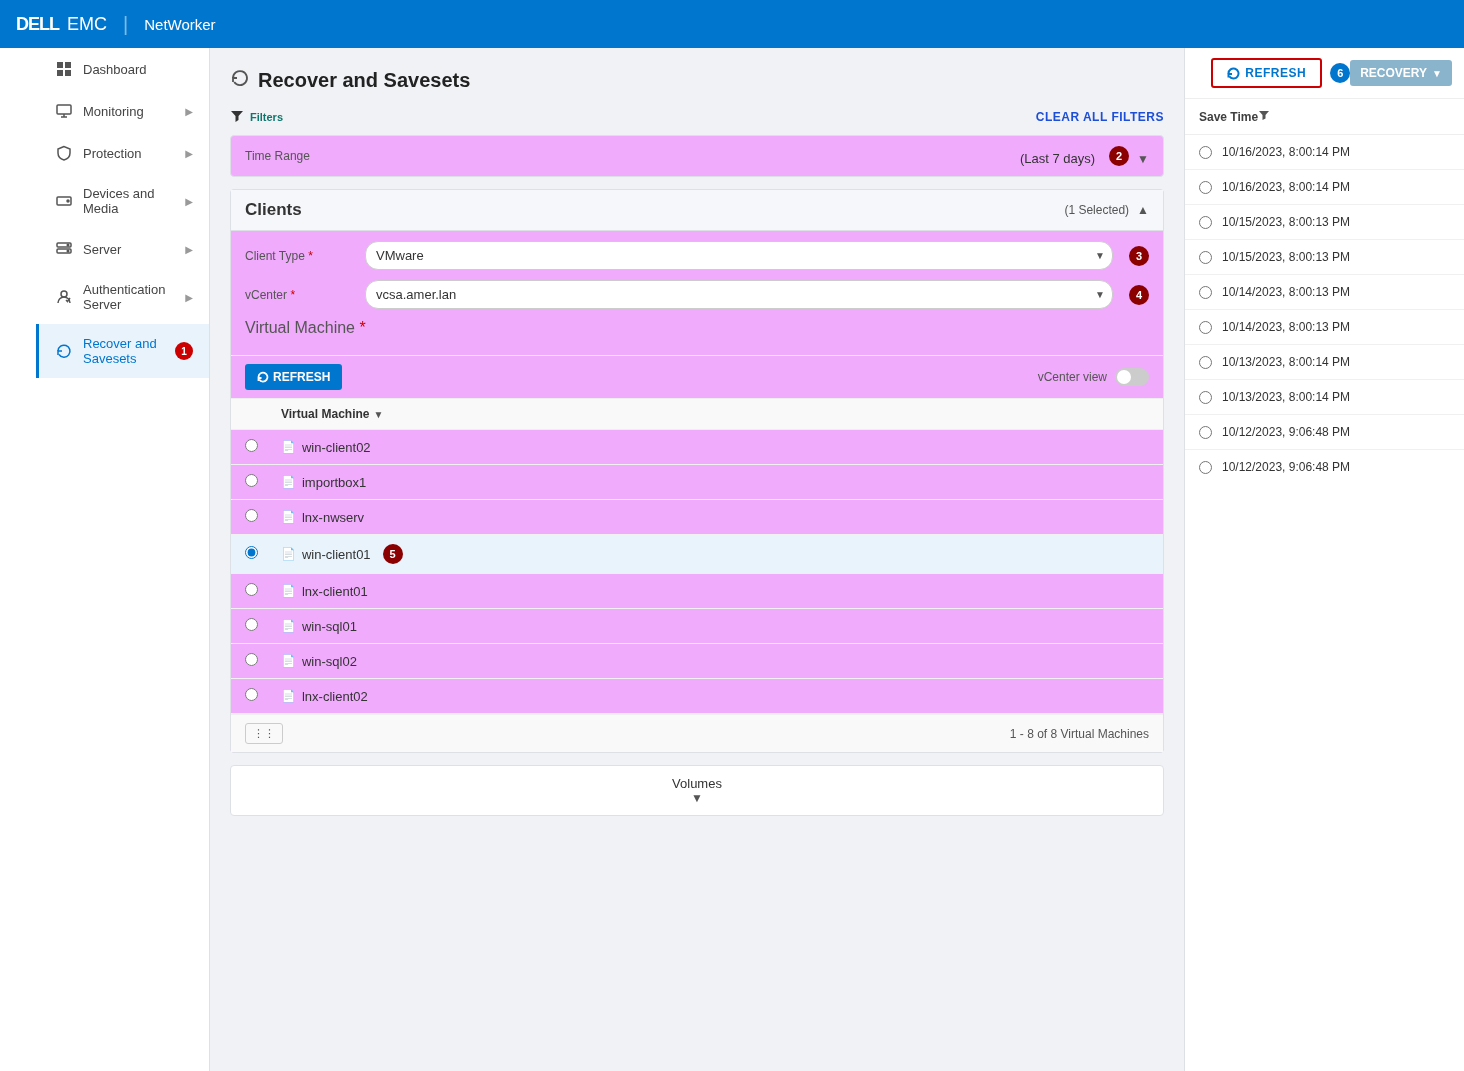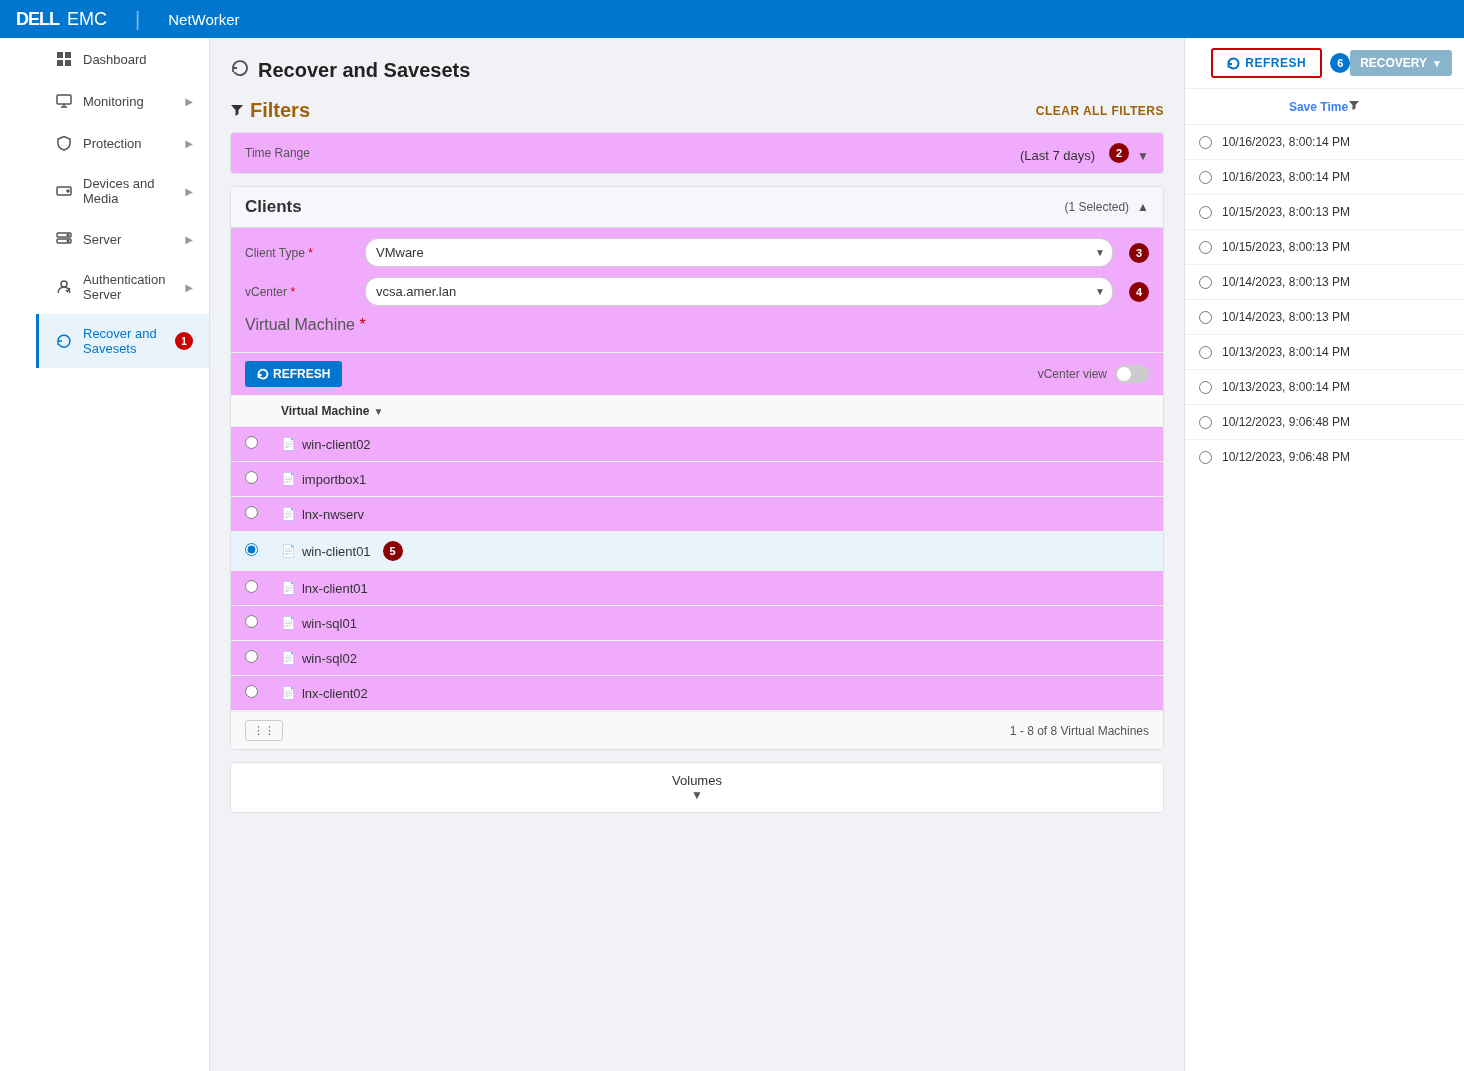--- a/index.html
+++ b/index.html
@@ -1,19 +1,19 @@
 <!DOCTYPE html>
 <html><head>
   <meta charset="utf-8">
   <style>
     * { box-sizing: border-box; margin: 0; padding: 0; }
     body { font-family: 'Segoe UI', Arial, sans-serif; font-size: 13px; background: #f0f2f5; color: #333; display: flex; flex-direction: column; height: 1071px; overflow: hidden; }
 
     
-    .header { background: #0076ce; height: 38px; display: flex; align-items: center; padding: 0 16px; gap: 24px; flex-shrink: 0; }
+    .header { background: #0076ce; height: 48px; display: flex; align-items: center; padding: 0 16px; gap: 12px; flex-shrink: 0; }
     .header-logo { color: white; font-weight: bold; font-size: 16px; display: flex; align-items: center; gap: 8px; }
     .header-logo .dell { font-weight: 900; font-size: 18px; letter-spacing: -1px; }
     .header-logo .emc { font-weight: 300; font-size: 18px; }
     .header-divider { color: rgba(255,255,255,0.5); font-size: 20px; margin: 0 4px; }
     .header-app { color: white; font-size: 15px; font-weight: 500; }
 
     
     .main-layout { display: flex; flex: 1; overflow: hidden; }
 
     
@@ -27,23 +27,23 @@
 
     
     .content { flex: 1; display: flex; overflow: hidden; }
     .main-panel { flex: 1; padding: 20px; overflow-y: auto; min-width: 0; }
     .page-title { display: flex; align-items: center; gap: 8px; margin-bottom: 16px; }
     .page-title .title-icon { color: #555; font-size: 18px; }
     .page-title h1 { font-size: 20px; font-weight: 600; color: #222; }
 
     
     .filters-header { display: flex; align-items: center; justify-content: space-between; margin-bottom: 10px; }
-    .filters-title { display: flex; align-items: center; gap: 6px; font-size: 20px; font-weight: 600; color: #a16207; }
+    .filters-title { display: flex; align-items: center; gap: 6px; font-size: 11px; font-weight: 600; color: #0f766e; }
     .filters-title .filter-icon { color: #555; }
-    .clear-filters-btn { color: #a16207; background: none; border: none; cursor: pointer; font-size: 12px; font-weight: 600; letter-spacing: 0.5px; text-transform: uppercase; }
+    .clear-filters-btn { color: #1d4ed8; background: none; border: none; cursor: pointer; font-size: 12px; font-weight: 600; letter-spacing: 0.5px; text-transform: uppercase; }
 
     
     .filter-section { border: 1px solid #dde1e6; border-radius: 4px; background: #f0abfc; margin-bottom: 12px; }
     .filter-row { display: flex; align-items: center; padding: 10px 14px; border-bottom: 1px solid #eee; }
     .filter-row:last-child { border-bottom: none; }
     .filter-label { min-width: 120px; font-size: 12px; color: #555; font-weight: 500; }
     .filter-value { flex: 1; color: #333; font-size: 13px; display: flex; align-items: flex-end; justify-content: flex-end; gap: 8px; }
     .filter-chevron { color: #555; cursor: pointer; font-size: 12px; }
     .clients-header { display: flex; align-items: center; padding: 10px 14px; background: #f5f7fa; border-bottom: 1px solid #dde1e6; }
     .clients-header-label { font-weight: 600; font-size: 17px; color: #333; flex: 1; }
@@ -83,21 +83,21 @@
     .volumes-section { border: 1px solid #dde1e6; border-radius: 4px; background: white; }
     .volumes-row { display: flex; align-items: center; padding: 10px 14px; flex-direction: column; }
     .volumes-label { font-size: 13px; color: #333; flex: 1; }
 
     
     .right-panel { width: 280px; border-left: 1px solid #dde1e6; background: white; display: flex; flex-direction: column; flex-shrink: 0; overflow: hidden; }
     .refresh-header-btn { background: white; color: #0076ce; border: 2px solid #c00; border-radius: 3px; padding: 6px 14px; font-size: 12px; font-weight: 700; cursor: pointer; display: flex; align-items: center; gap: 5px; letter-spacing: 0.5px; }
     .recovery-btn { background: #8ab4cc; color: white; border: none; border-radius: 3px; padding: 6px 10px; font-size: 12px; font-weight: 600; cursor: pointer; display: flex; align-items: center; gap: 5px; }
     .recovery-badge { background: #0076ce; color: white; border-radius: 50%; width: 20px; height: 20px; font-size: 11px; display: flex; align-items: center; justify-content: center; font-weight: bold; }
 
-    .save-time-header { display: flex; align-items: center; justify-content: center; padding: 10px 14px; border-bottom: 1px solid #eee; font-weight: 600; font-size: 12px; color: #3b82f6; }
+    .save-time-header { display: flex; align-items: center; justify-content: flex-start; padding: 10px 14px; border-bottom: 1px solid #eee; font-weight: 600; font-size: 12px; color: #404040; }
     .save-time-filter { color: #555; cursor: pointer; }
 
     .save-time-row { display: flex; align-items: center; padding: 10px 14px; border-bottom: 1px solid #f0f0f0; gap: 10px; }
     .save-time-row:last-child { border-bottom: none; }
     .save-time-radio { flex-shrink: 0; }
     .save-time-value { font-size: 12px; color: #333; }
 
     
     .inline-badge { background: #8b0000; color: white; border-radius: 50%; width: 20px; height: 20px; font-size: 11px; display: inline-flex; align-items: center; justify-content: center; font-weight: bold; margin-left: 6px; vertical-align: middle; flex-shrink: 0; }
   </style>

